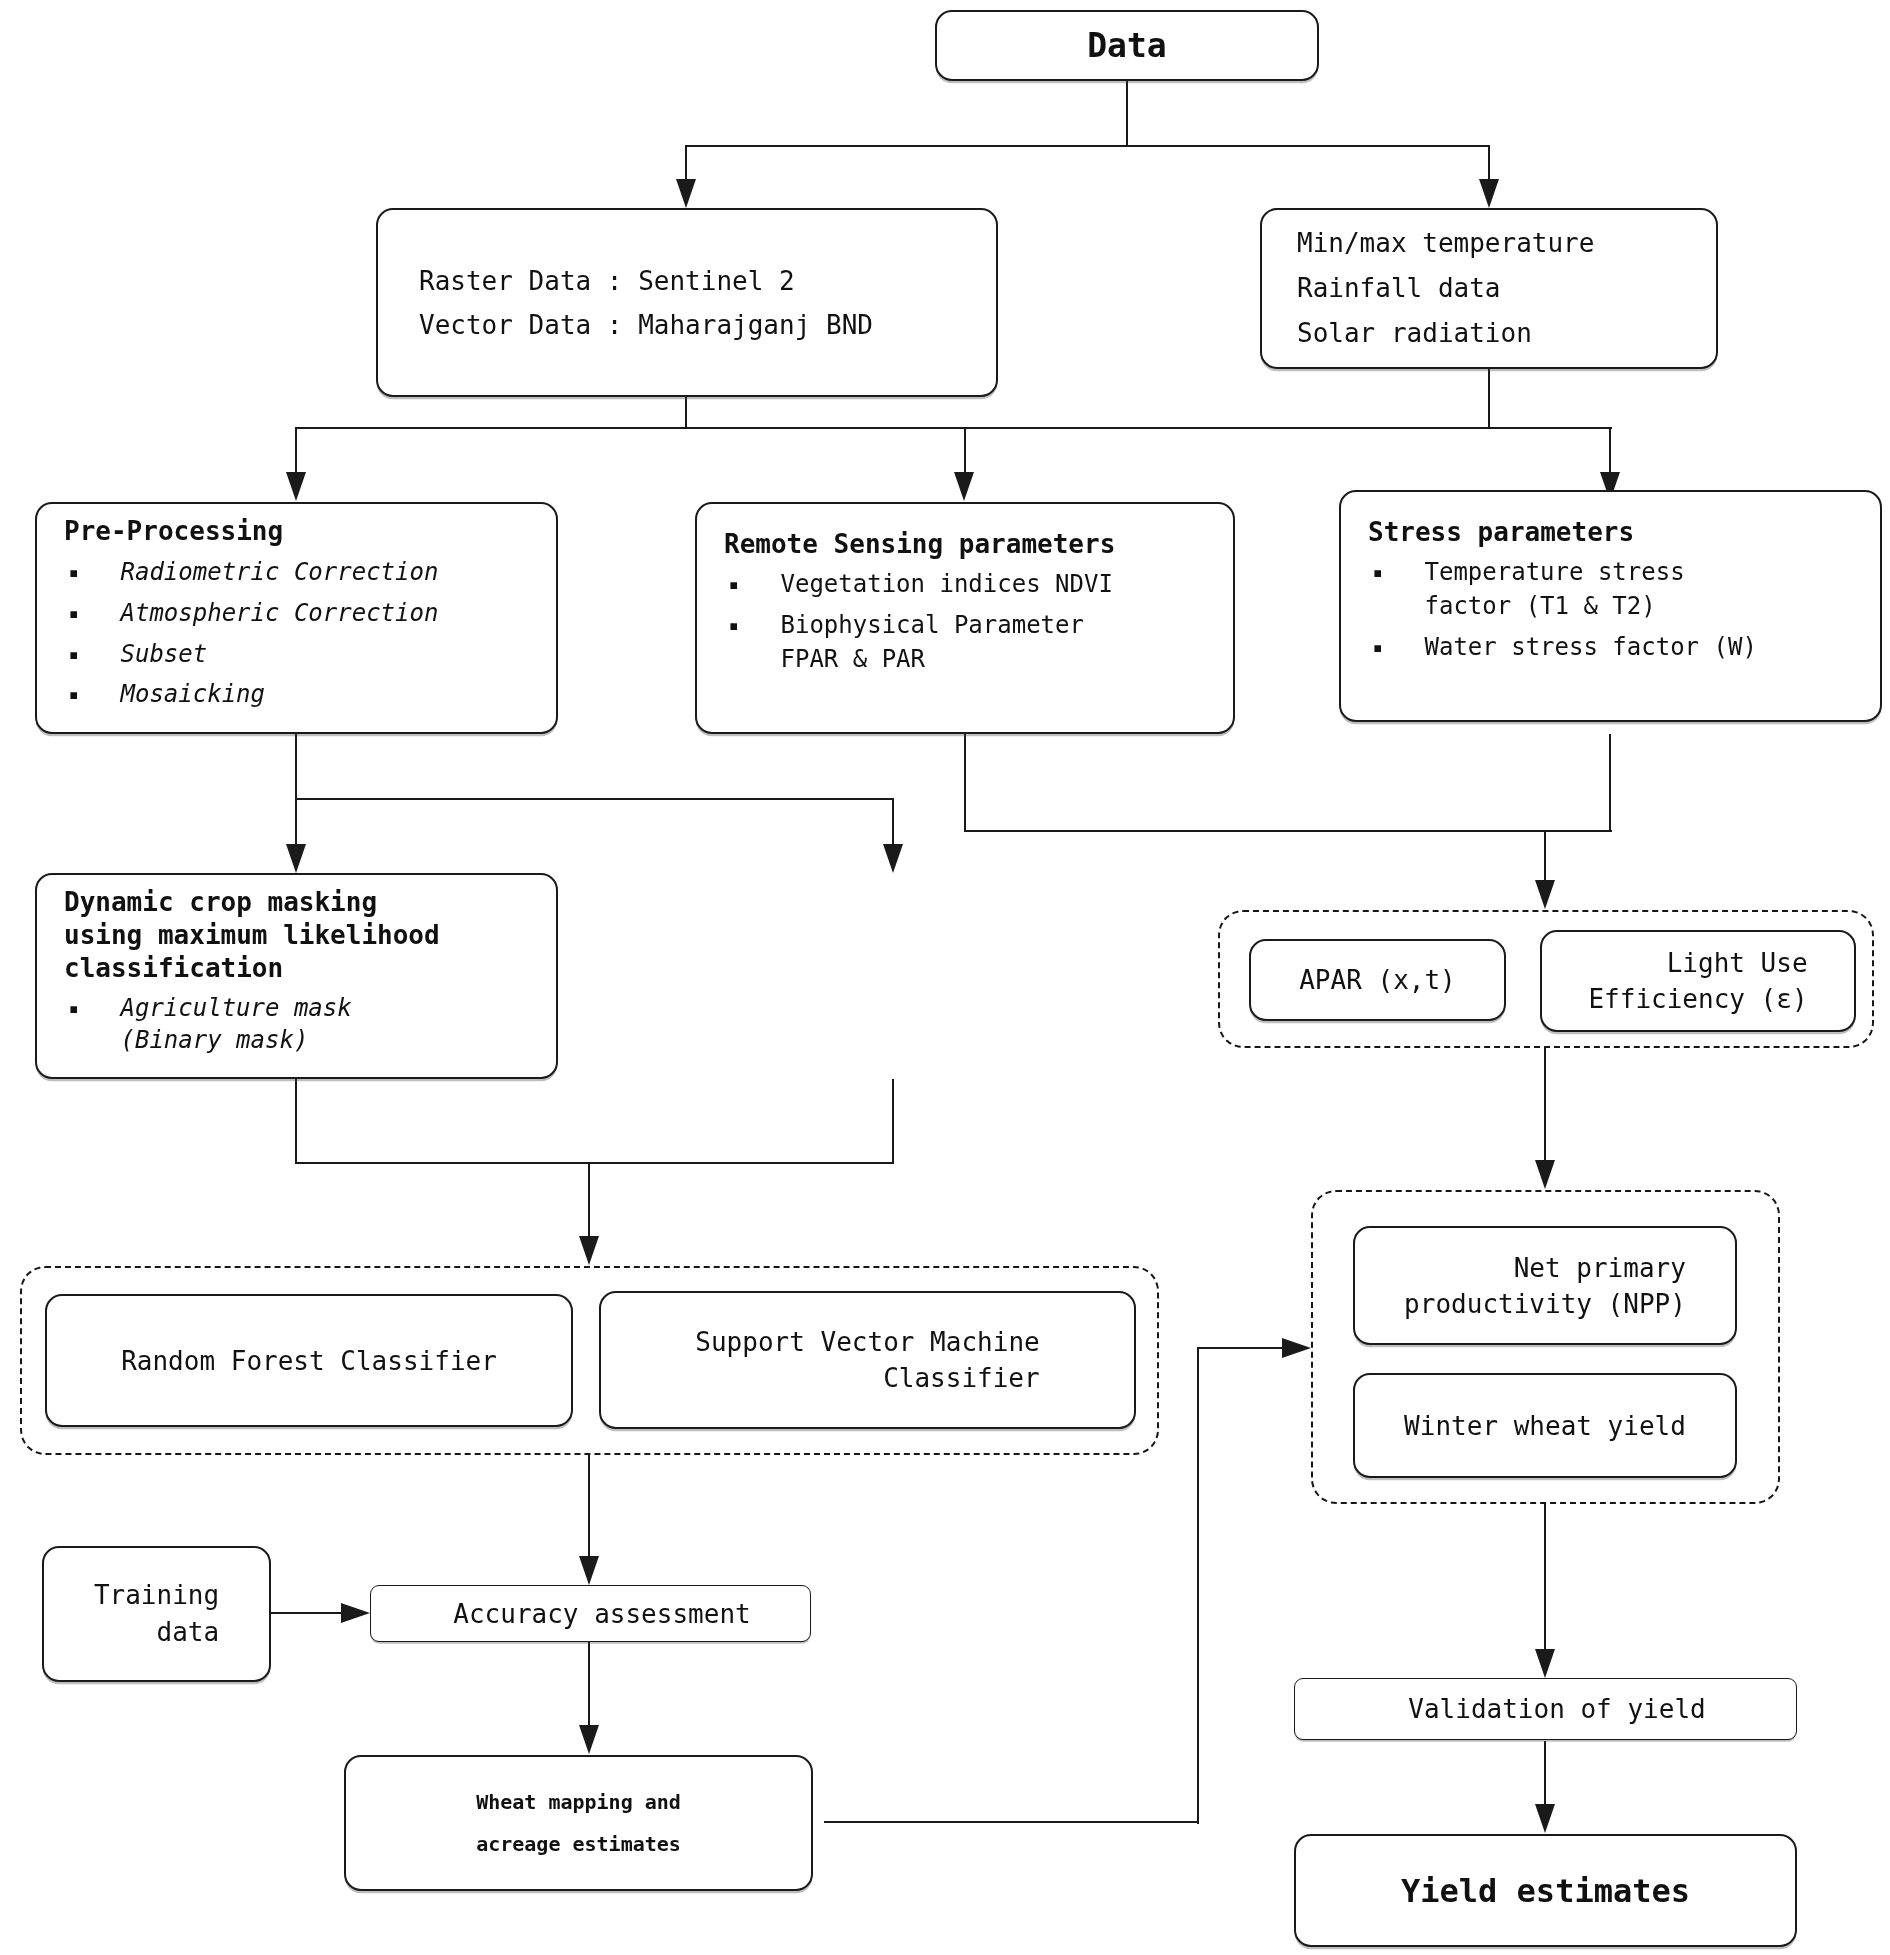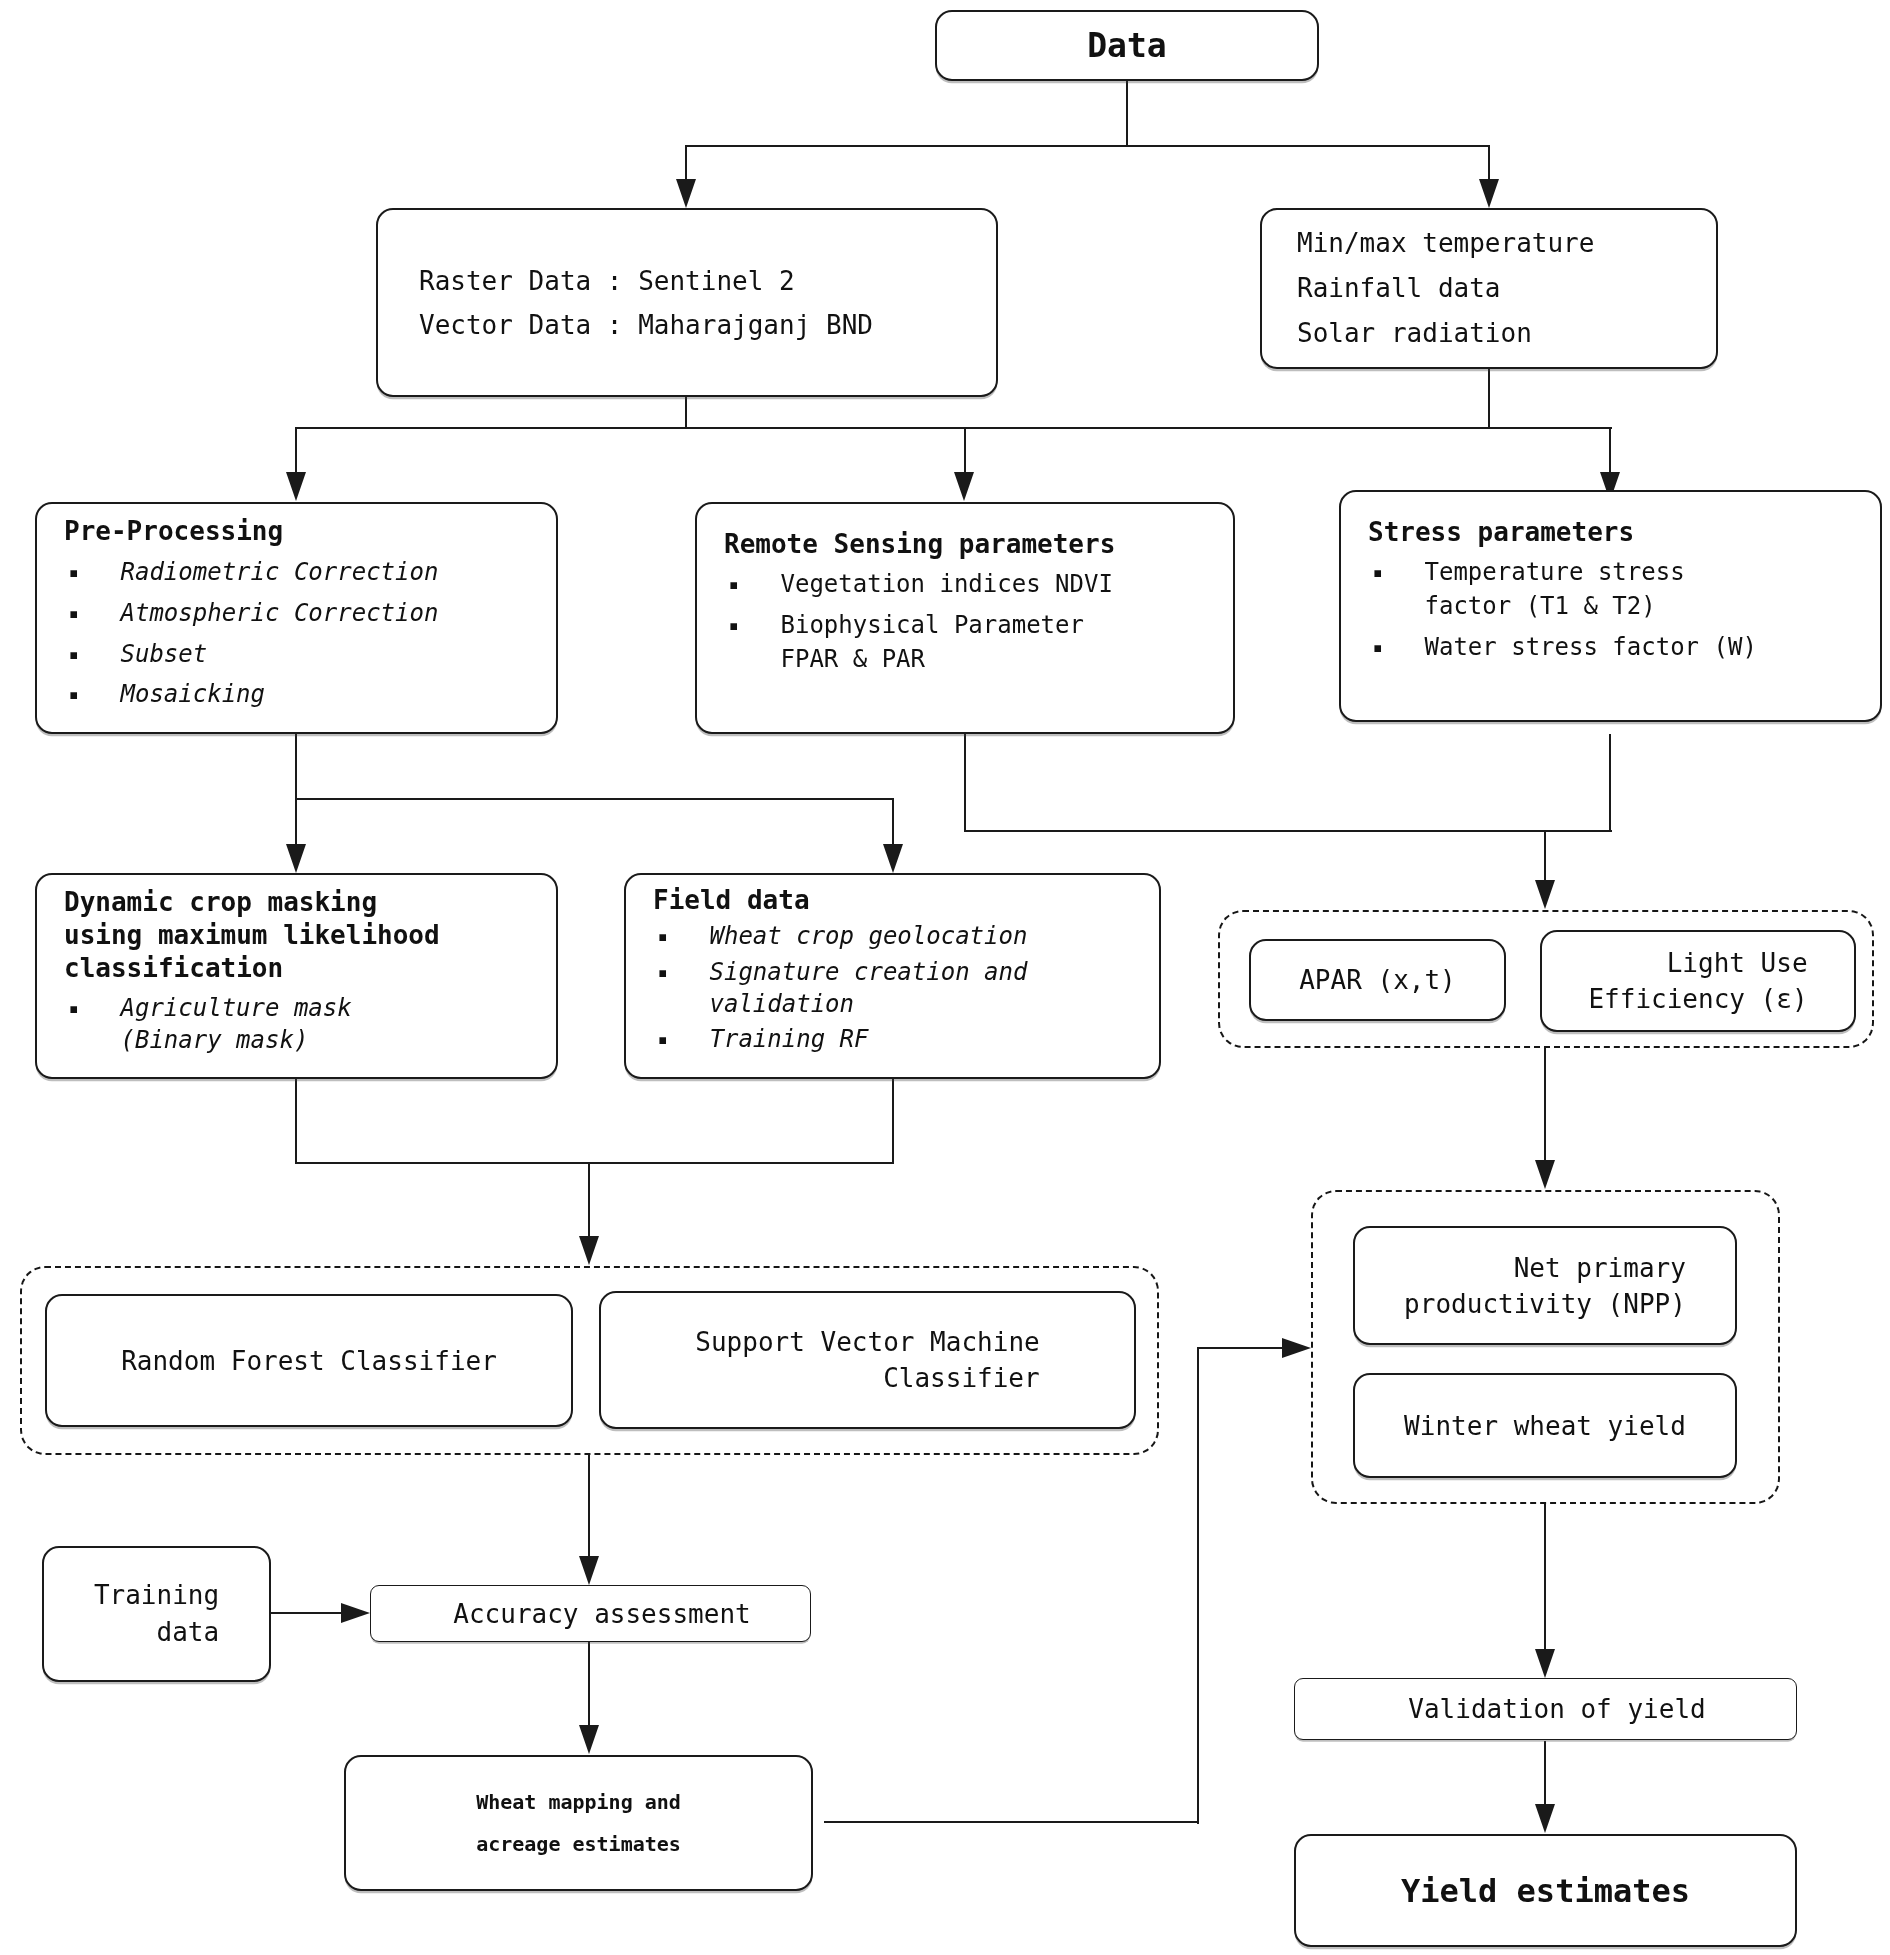--- a/index.html
+++ b/index.html
@@ -185,36 +185,20 @@
     <div class="node-title" style="line-height:33px">Dynamic crop masking
 using maximum likelihood
 classification</div>
     <div class="bullet-item" style="line-height:32px;margin-top:3.4px">
       <span class="bullet" style="line-height:32px"></span>
       <span class="item-text italic">Agriculture mask
 (Binary mask)</span>
     </div>
   </div>
 
-  <div class="node list-node" style="left:624px;top:873px;width:537px;height:206px;padding-top:8px">
-    <div class="node-title" style="margin-bottom:3.4px">Field data</div>
-    <div class="bullet-item" style="line-height:32px;margin-top:3.4px">
-      <span class="bullet" style="line-height:32px"></span>
-      <span class="item-text italic">Wheat crop geolocation</span>
-    </div>
-    <div class="bullet-item" style="line-height:32px;margin-top:3.4px">
-      <span class="bullet" style="line-height:32px"></span>
-      <span class="item-text italic">Signature creation and
-validation</span>
-    </div>
-    <div class="bullet-item" style="line-height:32px;margin-top:3.4px">
-      <span class="bullet" style="line-height:32px"></span>
-      <span class="item-text italic">Training RF</span>
-    </div>
-  </div>
 
   <div class="node center" style="left:1249px;top:939px;width:257px;height:82px;font-size:26px">APAR (x,t)</div>
   <div class="node center" style="left:1540px;top:930px;width:316px;height:102px;font-size:26px;line-height:36px">Light Use
 Efficiency (ε)</div>
 
   <div class="node center" style="left:45px;top:1294px;width:528px;height:133px;font-size:26px">Random Forest Classifier</div>
   <div class="node center" style="left:599px;top:1291px;width:537px;height:138px;font-size:26px;line-height:36px">Support Vector Machine
 Classifier</div>
 
   <div class="node center" style="left:1353px;top:1226px;width:384px;height:119px;font-size:26px;line-height:36px">Net primary

